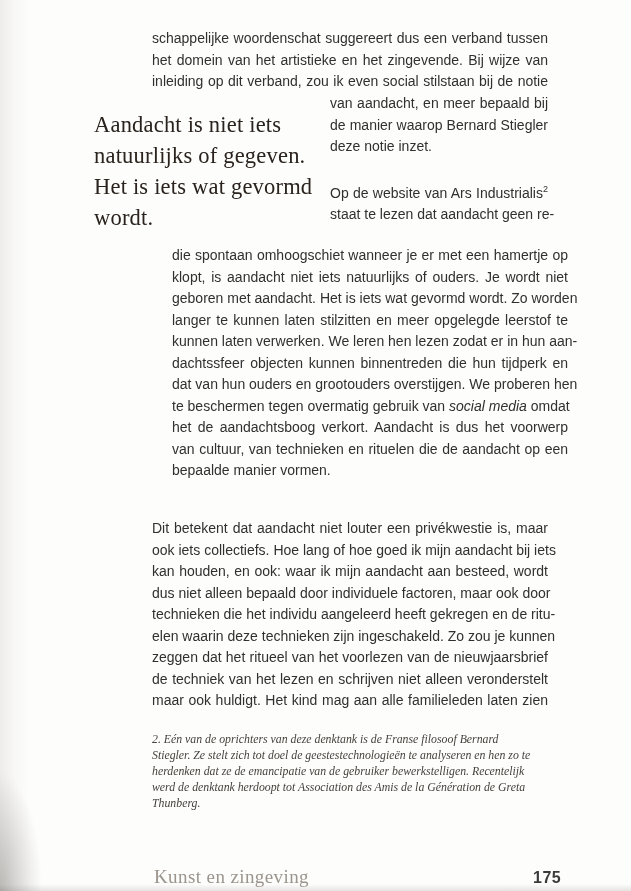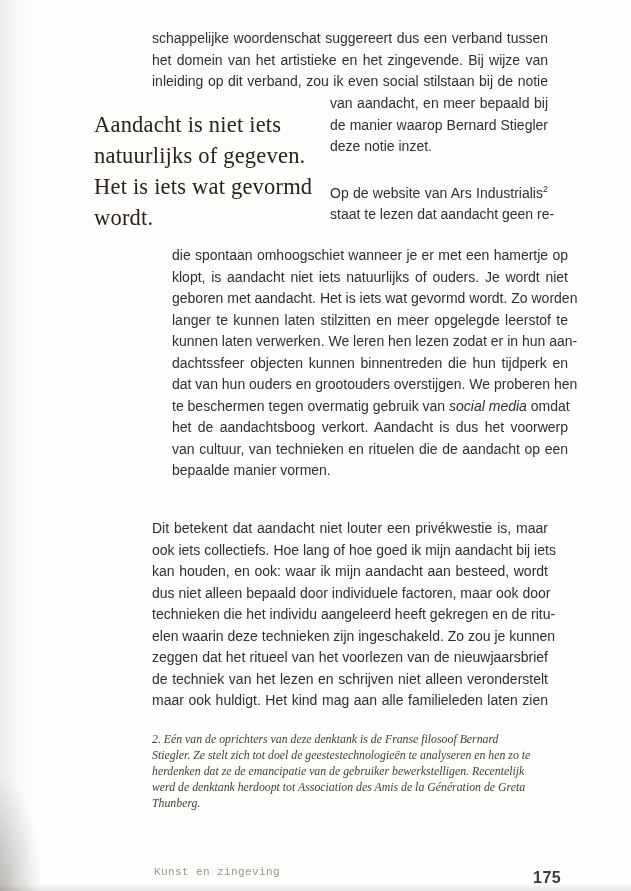--- a/index.html
+++ b/index.html
@@ -78,22 +78,22 @@
     position: absolute; left: 152px; top: 724px; width: 400px;
     font-family: "Liberation Serif", serif;
     font-style: italic;
     font-size: 11.8px; line-height: 15.9px;
     color: var(--footnote-text, #46413c);
     margin-top: 8px;
   }
   .footnote .line { text-align-last: left; }
   .running-title {
     position: absolute; left: 154px; top: 866px;
-    font-family: Liberation Mono, monospace;
-    font-size: 11px; letter-spacing: 0.4px;
+    font-family: Liberation Serif, serif;
+    font-size: 19px; letter-spacing: 0.4px;
     color: var(--running-title-text, #9b958d);
   }
   .page-number {
     position: absolute; left: 533px; top: 869px;
     font-size: 16px; font-weight: bold; letter-spacing: 0.5px;
     color: var(--page-number-text, #3b3b3b);
   }
 </style>
 </head>
 <body>

